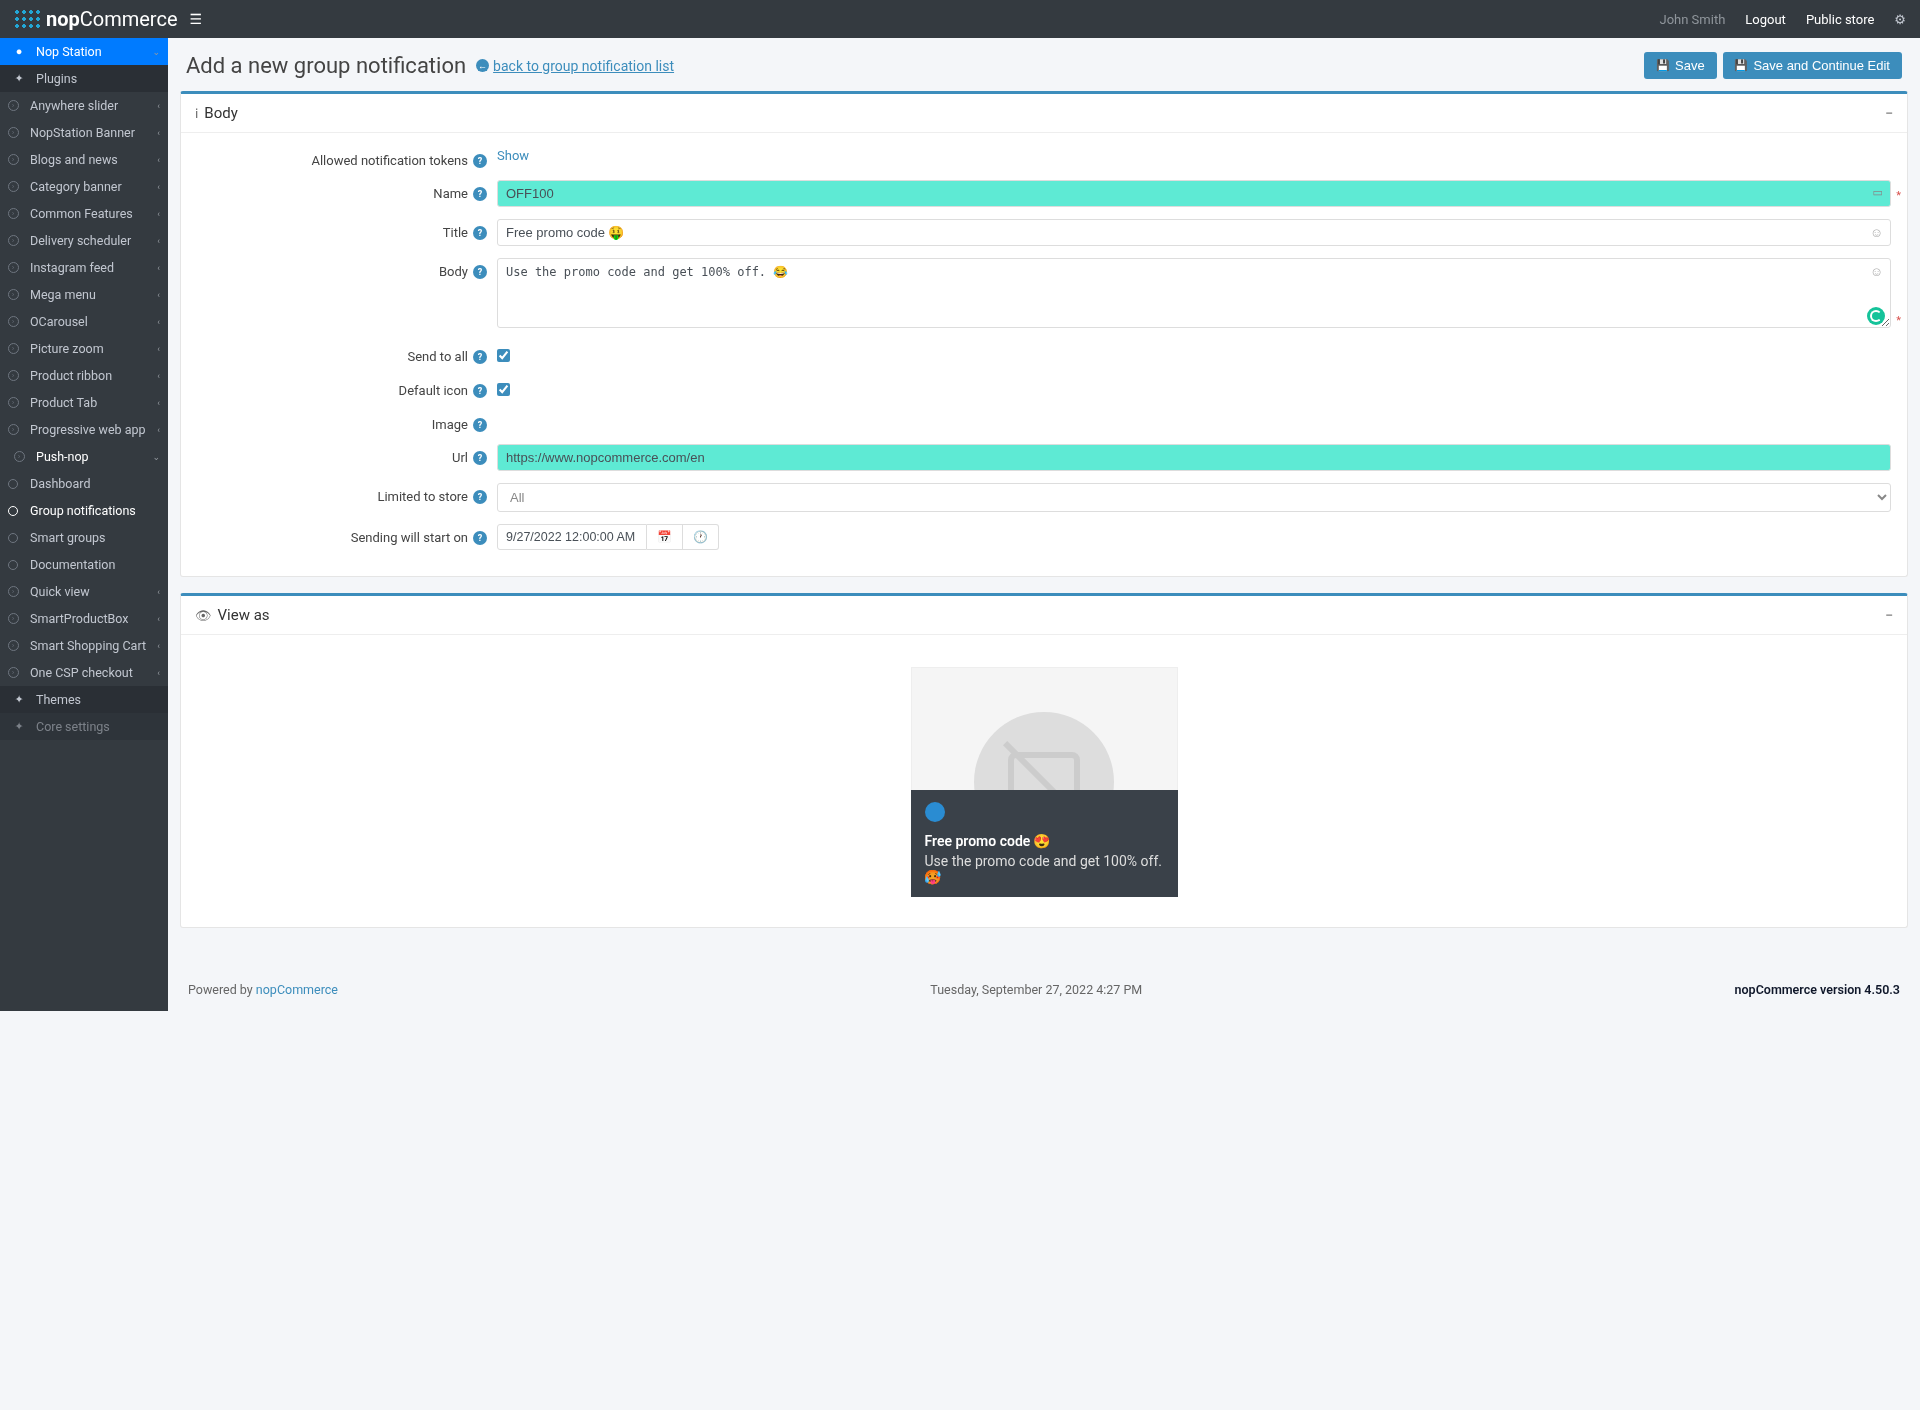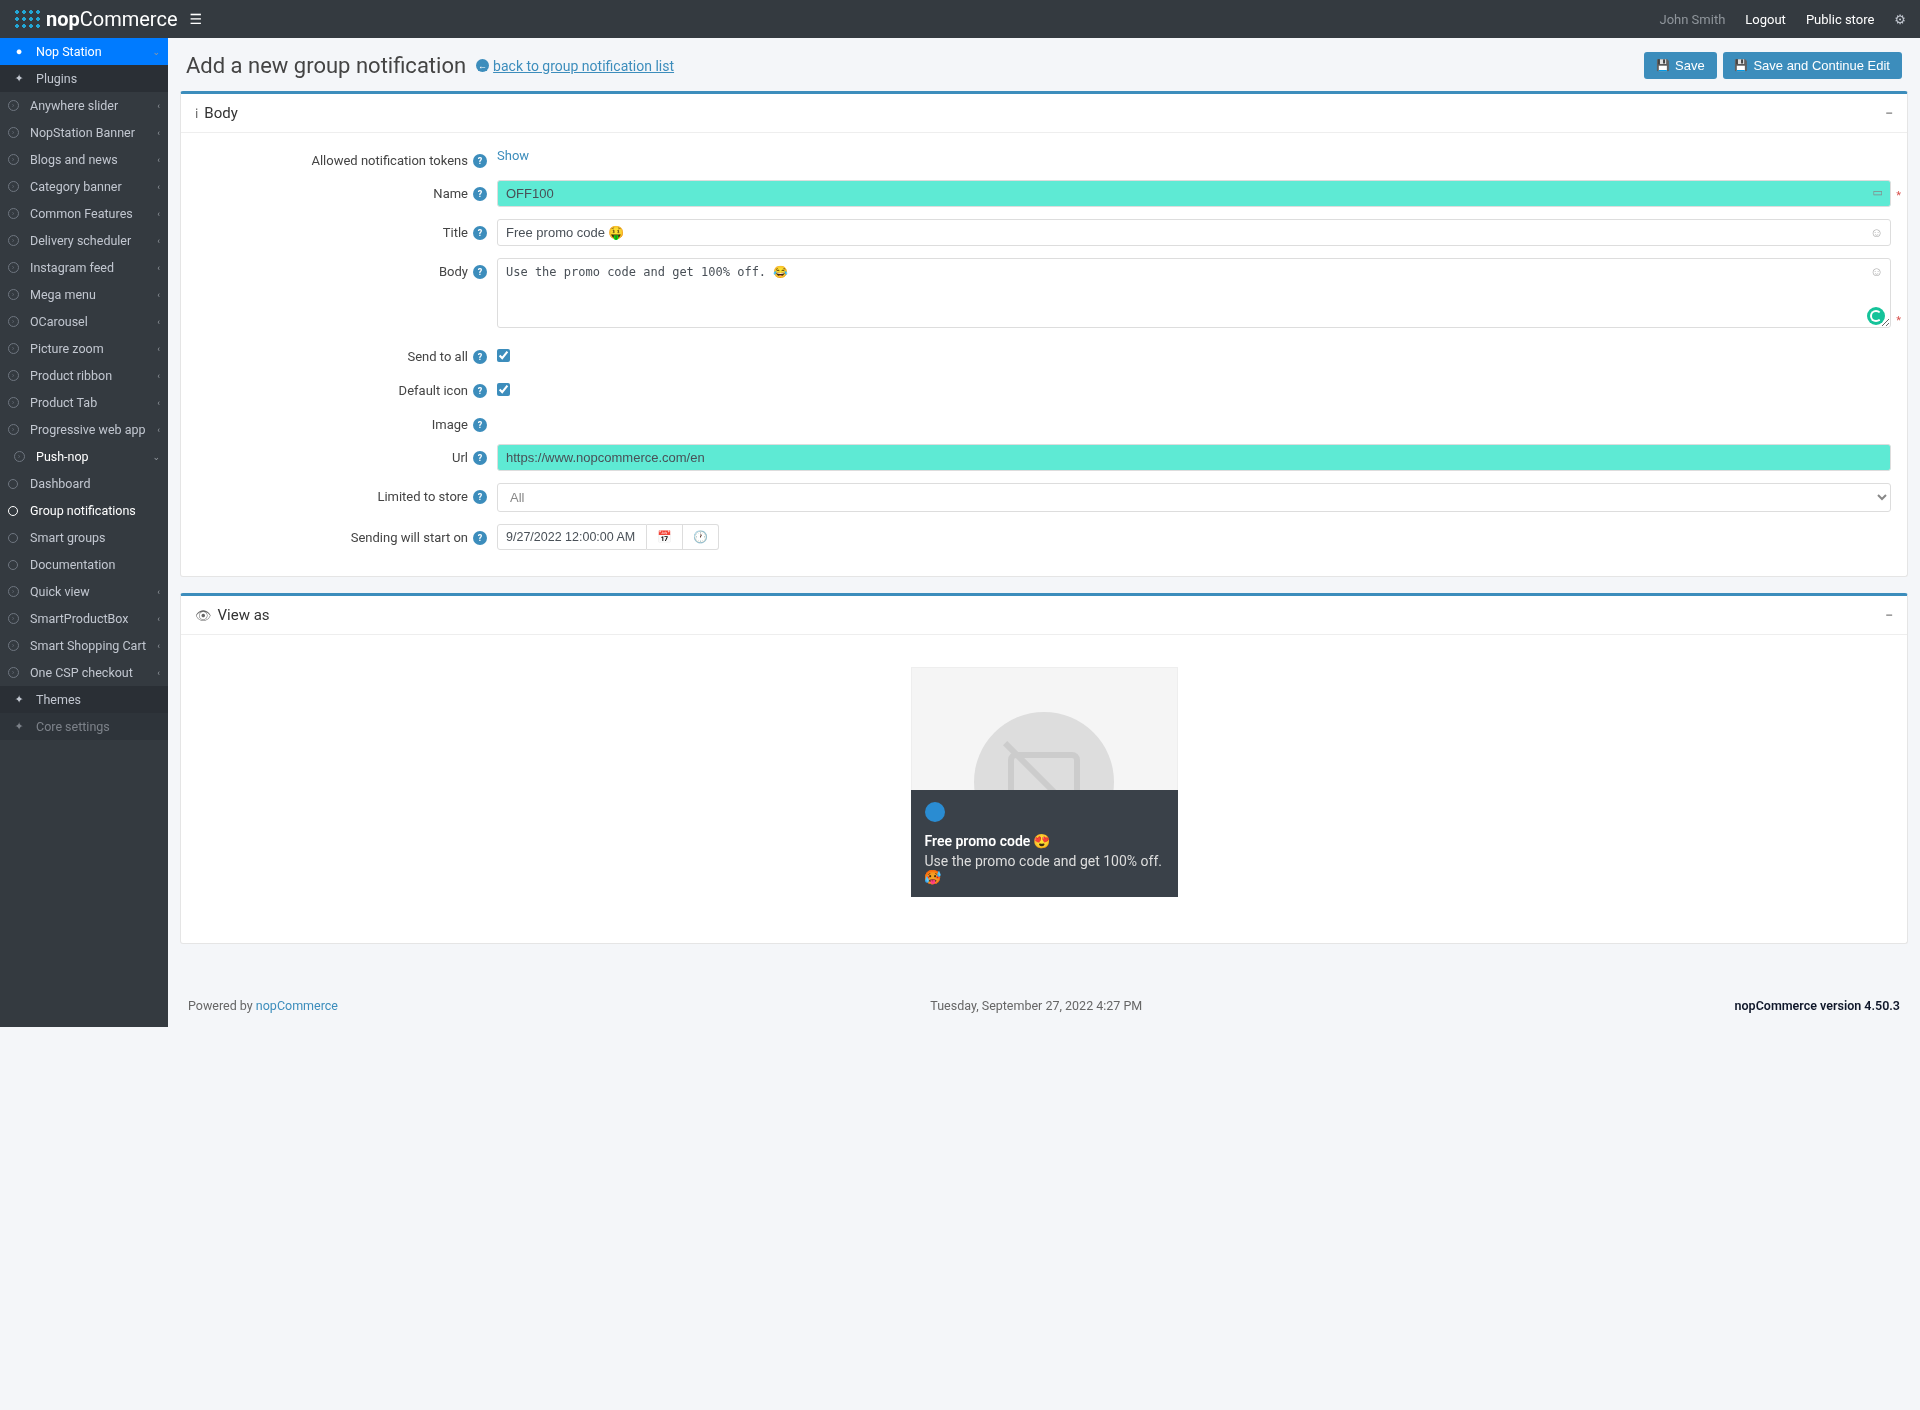--- a/index.html
+++ b/index.html
@@ -72,21 +72,21 @@
 .file-badge .sz { font-size:10px; opacity:.9;}
 .upload-btn { background:#28a745; color:#fff; padding:7px 12px; font-size:13px; border:none; border-radius:3px; cursor:pointer;}
 .remove-btn { background:#dc3545; color:#fff; padding:7px 12px; font-size:13px; border:none; border-radius:3px; cursor:pointer;}
 .select { width:100%; padding:5px 8px; font-size:13px; border:1px solid #ddd; border-radius:3px; background:#fff; color:#888;}
 .date-wrap { display:flex; }
 .date-input { width:150px; padding:5px 8px; font-size:12.5px; border:1px solid #ddd; border-radius:3px 0 0 3px; color:#495057;}
 .date-btn { padding:5px 10px; border:1px solid #ddd; border-left:none; background:#fff; cursor:pointer; font-size:12px; color:#666;}
 .date-btn:last-child { border-radius:0 3px 3px 0;}
 .grammarly { position:absolute; right:6px; bottom:6px; width:18px; height:18px; border-radius:50%; background:#15c39a; display:flex; align-items:center;justify-content:center;}
 .grammarly::after { content:""; width:8px;height:8px;border:2px solid #fff; border-radius:50%; border-right-color:transparent;}
-.preview-box { margin: 18px auto 16px; width: 267px; position:relative;}
+.preview-box { margin: 18px auto 0; width: 267px; position:relative;}
 .preview-bg { height: 230px; background:#f5f5f5; border:1px solid #eee; display:flex; align-items:center; justify-content:center;}
 .no-img-circ { width:140px; height:140px; border-radius:50%; background:#ddd; display:flex; align-items:center; justify-content:center; position:relative;}
 .no-img-circ::before { content:""; width:60px;height:48px;border:6px solid #ccc; border-radius:8px; background:#ddd; position:absolute;}
 .no-img-circ::after { content:""; width:110px; height:6px; background:#ccc; position:absolute; transform:rotate(45deg);}
 .preview-toast { position:absolute; bottom:0; left:0; right:-1px; width:267px; transform:translateY(0); background:#3a4149; color:#fff; padding:12px 14px;}
 .toast-icon { width:20px;height:20px; border-radius:50%; background:#2a8cd2; margin-bottom:8px; display:inline-block;}
 .toast-title { font-size:14px; font-weight:600; margin-bottom:4px;}
 .toast-body { font-size:14px; color:#ddd;}
 .footer { padding: 14px 20px; display:flex; justify-content:space-between; font-size:12.5px; color:#666; background:#f4f6f9; margin-top:40px;}
 .footer a { color:#3c8dbc; text-decoration:none;}

